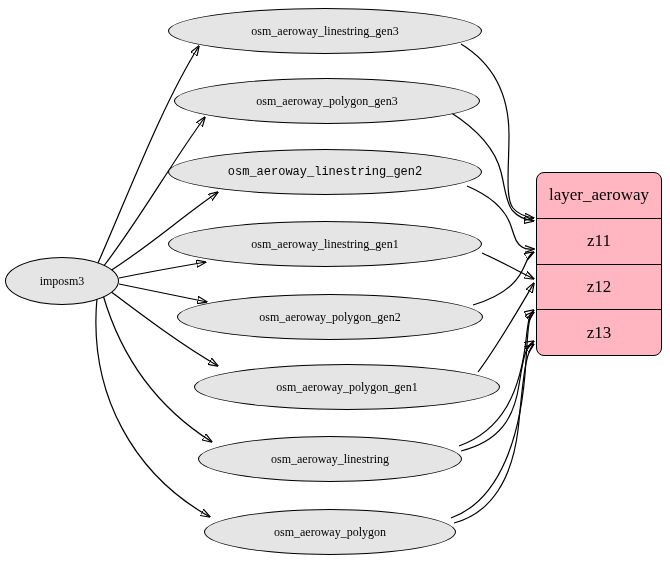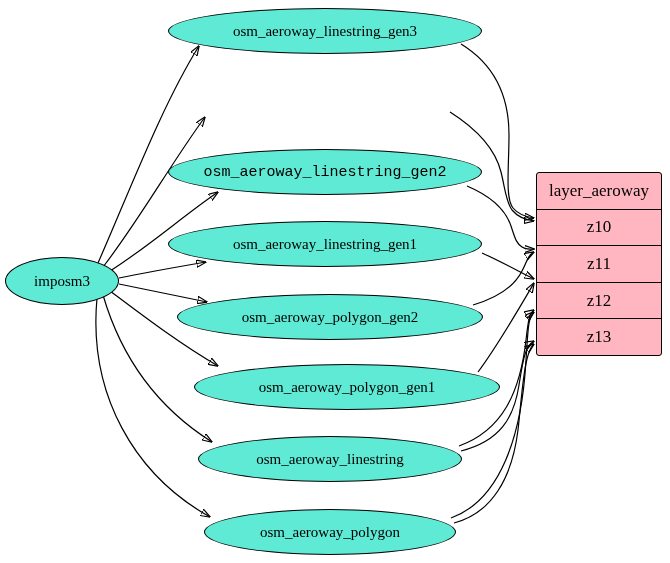--- a/index.html
+++ b/index.html
@@ -9,34 +9,34 @@
     background:#ffffff;
     font-family:"Liberation Serif","DejaVu Serif",serif;
     overflow:hidden;
   }
   svg.edges{position:absolute;left:0;top:0;z-index:1;}
   svg.edges path{fill:none;stroke:#000000;stroke-width:1.2;}
   .node{
     position:absolute;z-index:2;
     display:flex;align-items:center;justify-content:center;
     box-sizing:border-box;
-    background:#5eead4;
+    background:#e5e5e5;
     border:1.3px solid #000000;
-    font-size:15px;color:#000000;
+    font-size:12px;color:#000000;
     white-space:nowrap;
   }
   .ellipse{border-radius:50%;}
   .record{
     position:absolute;z-index:2;
     left:536px;top:172px;width:126px;height:184px;
     box-sizing:border-box;
     display:flex;flex-direction:column;
     background:#ffb6c1;
     border:1.4px solid #000000;
-    border-radius:3px;
+    border-radius:8px;
     overflow:hidden;
     font-size:17px;color:#000000;
   }
   .record .row{
     flex:1;display:flex;align-items:center;justify-content:center;
     border-top:1.2px solid #000000;
     white-space:nowrap;
   }
   .record .row.header{border-top:none;}
 </style>
@@ -73,20 +73,23 @@
     <path d="M 454,523 C 492,513 512,478 518,430 C 522,395 524,352 534,344" marker-end="url(#arrow)"></path>
   </svg>
 
   <div class="node ellipse" style="left:5px;top:257px;width:114px;height:48px;">
     <span>imposm3</span>
   </div>
 
   <div class="node ellipse" style="left:168px;top:8px;width:314px;height:46px;">
     <span>osm_aeroway_linestring_gen3</span>
   </div>
+  <div class="node ellipse" style="left:174px;top:78px;width:306px;height:46px;">
+    <span>osm_aeroway_polygon_gen3</span>
+  </div>
   <div class="node ellipse" style="left:168px;top:149px;width:314px;height:46px;font-family:Liberation Mono, monospace;">
     <span>osm_aeroway_linestring_gen2</span>
   </div>
   <div class="node ellipse" style="left:168px;top:221px;width:314px;height:46px;">
     <span>osm_aeroway_linestring_gen1</span>
   </div>
   <div class="node ellipse" style="left:177px;top:294px;width:306px;height:46px;font-family:Liberation Serif, serif;">
     <span>osm_aeroway_polygon_gen2</span>
   </div>
   <div class="node ellipse" style="left:194px;top:364px;width:306px;height:46px;">
@@ -97,23 +100,20 @@
   </div>
   <div class="node ellipse" style="left:198px;top:436px;width:264px;height:46px;">
     <span>osm_aeroway_linestring</span>
   </div>
 
   <div class="record">
     <div class="row header">
       <span>layer_aeroway</span>
     </div>
     <div class="row">
-      <span>z10</span>
-    </div>
-    <div class="row">
       <span>z11</span>
     </div>
     <div class="row">
       <span>z12</span>
     </div>
     <div class="row">
       <span>z13</span>
     </div>
   </div>
 

